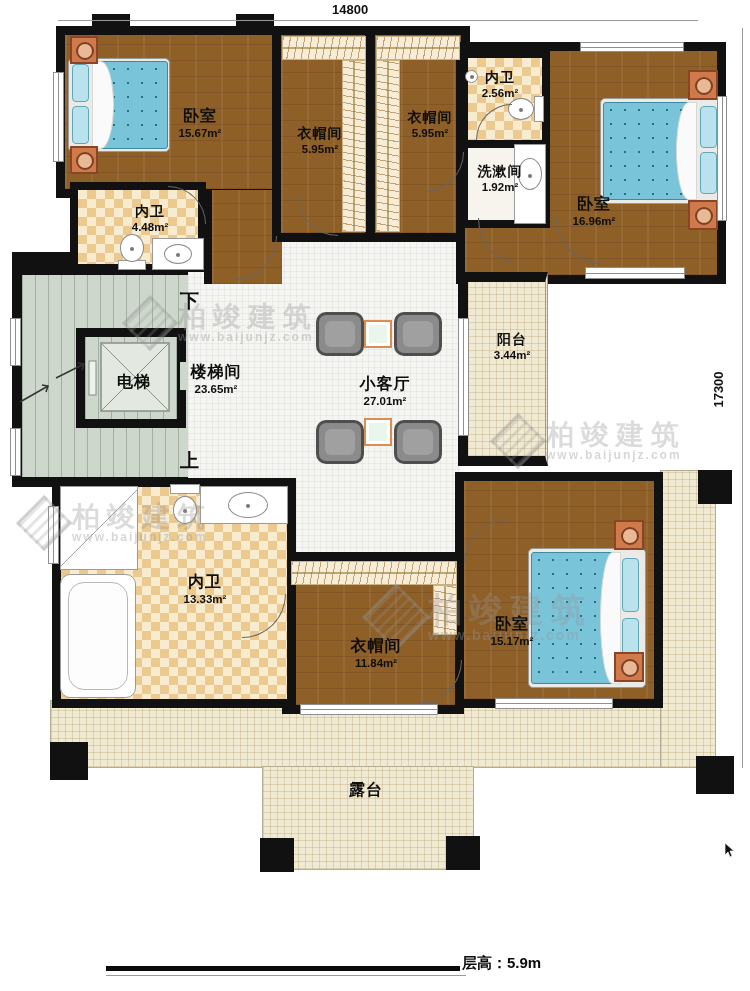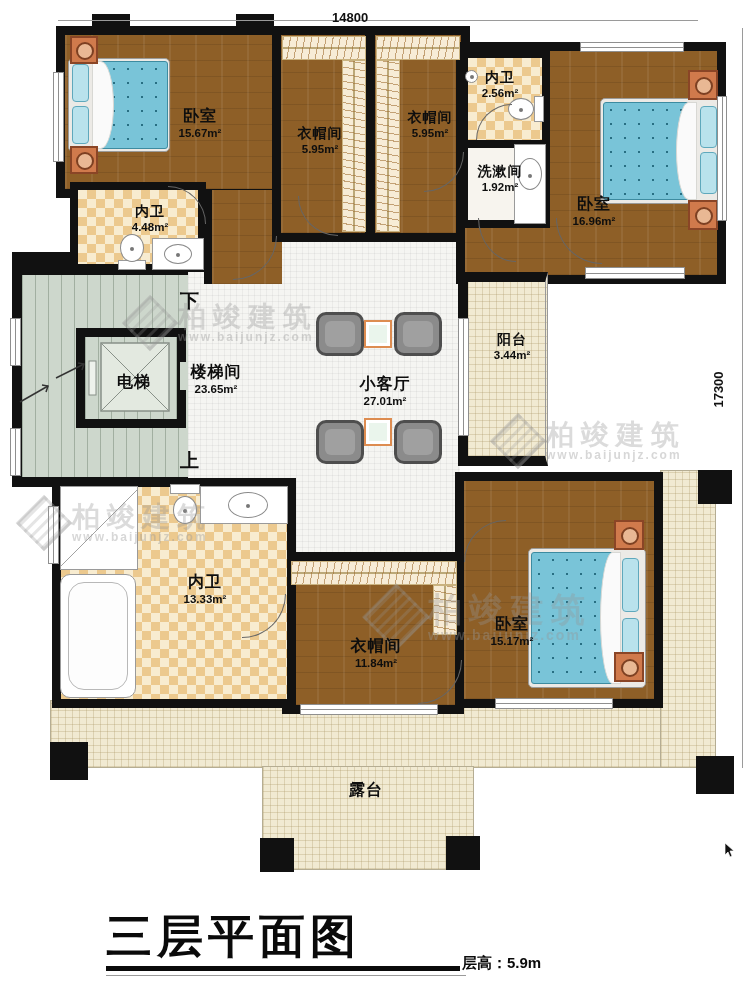--- a/index.html
+++ b/index.html
@@ -294,25 +294,24 @@
     <div class="rname">卧室</div>
     <div class="rarea">15.17m²</div>
   </div>
   <div class="rlabel" style="left:366px;top:790px;">
     <div class="rname">露台</div>
   </div>
   <div class="marker" style="left:180px;top:288px;">下</div>
   <div class="marker" style="left:180px;top:448px;">上</div>
 
   <div class="abs dimline" style="left:58px;top:20px;width:640px;height:1px;"></div>
-  <div class="dimtxt" style="left:332px;top:2px;margin-top:8px;">14800</div>
+  <div class="dimtxt" style="left:332px;top:2px;">14800</div>
   <div class="abs dimline" style="left:742px;top:28px;width:1px;height:740px;"></div>
   <div class="dimtxt" style="left:700px;top:382px;transform:rotate(-90deg);">17300</div>
 
-  <div class="title-cn" style="left:106px;top:906px;">三层平面图</div>
   <div class="title-note" style="left:462px;top:954px;">层高：5.9m</div>
   <div class="abs" style="left:106px;top:966px;width:354px;height:5px;background:#0a0a0a;z-index:50;"></div>
   <div class="abs" style="left:106px;top:975px;width:360px;height:1px;background:#9a9a9a;z-index:50;"></div>
 
   <svg class="abs" width="12" height="16" viewBox="0 0 12 16" style="left:724px;top:842px;z-index:60;">
     <polygon points="1,1 1,13 4,10 6,15 8,14 6,9 10,9" fill="#111" stroke="#fff" stroke-width="0.7"></polygon>
   </svg>
 
 </div>
 

